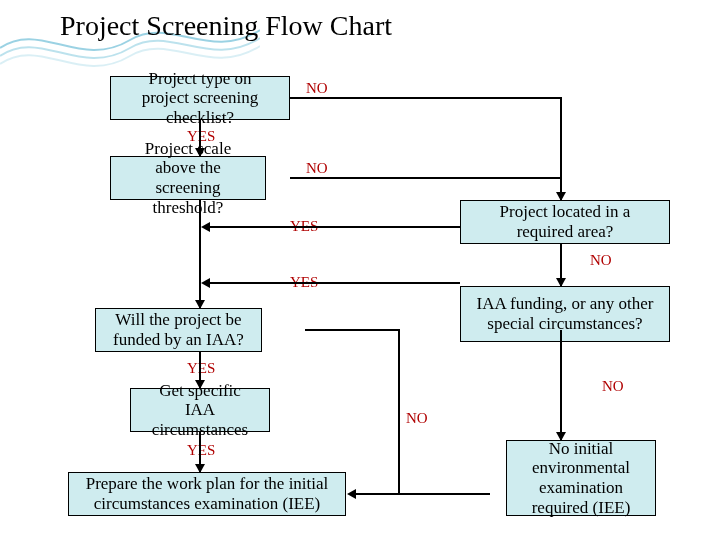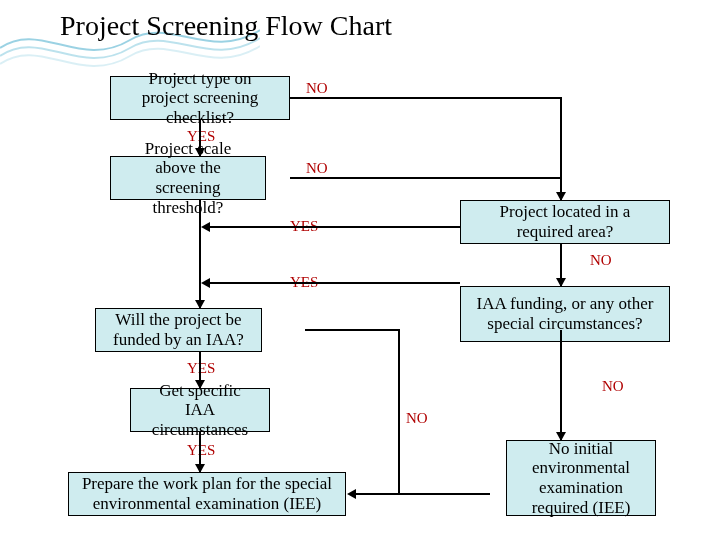--- a/index.html
+++ b/index.html
@@ -23,21 +23,21 @@
   <path d="M0,56 C40,28 80,78 130,48 C170,24 210,70 260,38" stroke="#7cc6dc" stroke-width="2" fill="none"></path>
   <path d="M0,64 C40,36 80,86 130,56 C170,32 210,78 260,46" stroke="#b6e0ec" stroke-width="2" fill="none"></path>
 </svg>
 
 <div class="title">Project Screening Flow Chart</div>
 
 <div class="box" style="left:110px; top:76px; width:180px; height:44px;">Project type on project screening checklist?</div>
 <div class="box" style="left:110px; top:156px; width:156px; height:44px;">Project scale above the screening threshold?</div>
 <div class="box" style="left:95px; top:308px; width:167px; height:44px;">Will the project be funded by an IAA?</div>
 <div class="box" style="left:130px; top:388px; width:140px; height:44px;">Get specific IAA circumstances</div>
-<div class="box wide" style="left:68px; top:472px; width:278px; height:44px;">Prepare the work plan for the special environmental examination (IEE)</div>
+<div class="box wide" style="left:68px; top:472px; width:278px; height:44px;">Prepare the work plan for the initial circumstances examination (IEE)</div>
 
 <div class="box" style="left:460px; top:200px; width:210px; height:44px;">Project located in a required area?</div>
 <div class="box" style="left:460px; top:286px; width:210px; height:56px;">IAA funding, or any other special circumstances?</div>
 <div class="box" style="left:490px; top:440px; width:150px; height:76px;margin-left:16px;">No initial environmental examination required (IEE)</div>
 
 <div class="lbl" style="left:187px; top:128px;">YES</div>
 <div class="lbl" style="left:290px; top:218px;">YES</div>
 <div class="lbl" style="left:290px; top:274px;">YES</div>
 <div class="lbl" style="left:187px; top:360px;">YES</div>
 <div class="lbl" style="left:187px; top:442px;">YES</div>

